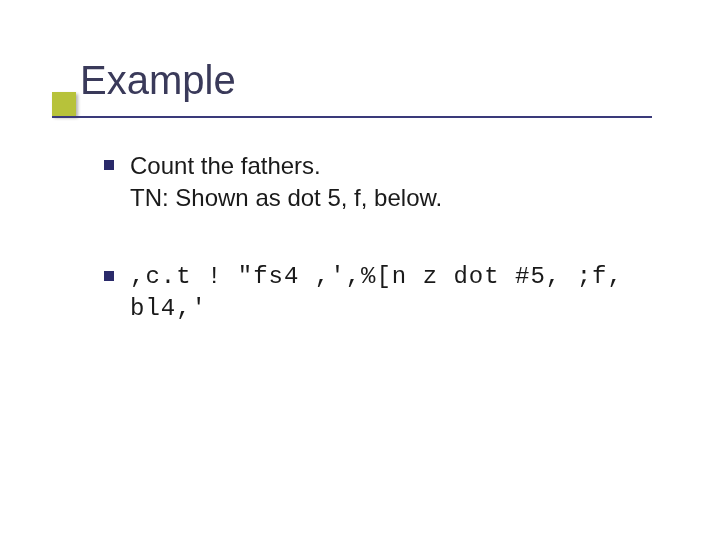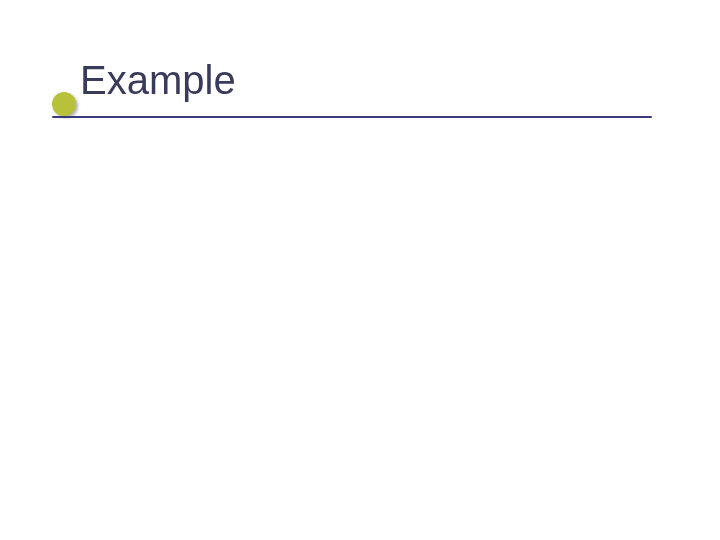--- a/index.html
+++ b/index.html
@@ -1,15 +1,15 @@
 <!DOCTYPE html>
 <html><head>
 <meta charset="utf-8">
 <style>
-  * { margin: 0; padding: 0; box-sizing: border-box; border-radius: 19px; }
+  * { margin: 0; padding: 0; box-sizing: border-box; }
   html, body { width: 720px; height: 540px; background: #ffffff; font-family: Verdana, Geneva, sans-serif; }
   .slide {
     position: relative;
     width: 720px;
     height: 540px;
     background: #ffffff;
   }
   .title-wrap {
     position: absolute;
     left: 52px;
@@ -76,13 +76,27 @@
 </head>
 <body>
 
 <div class="slide">
   <div class="title-wrap">
     <div class="title-accent"></div>
     <div class="title-text">Example</div>
   </div>
   <div class="title-underline"></div>
 
+  <div class="body">
+
+    <div class="item">
+      <div class="bullet"></div>
+      <div class="para">Count the fathers.</div>
+      <div class="para">TN: Shown as dot 5, f, below.</div>
+    </div>
+
+    <div class="item" style="margin-top:46px">
+      <div class="bullet"></div>
+      <div class="mono">,c.t ! "fs4 ,',%[n z dot #5, ;f, bl4,'</div>
+    </div>
+
+  </div>
 </div>
 
 </body></html>

